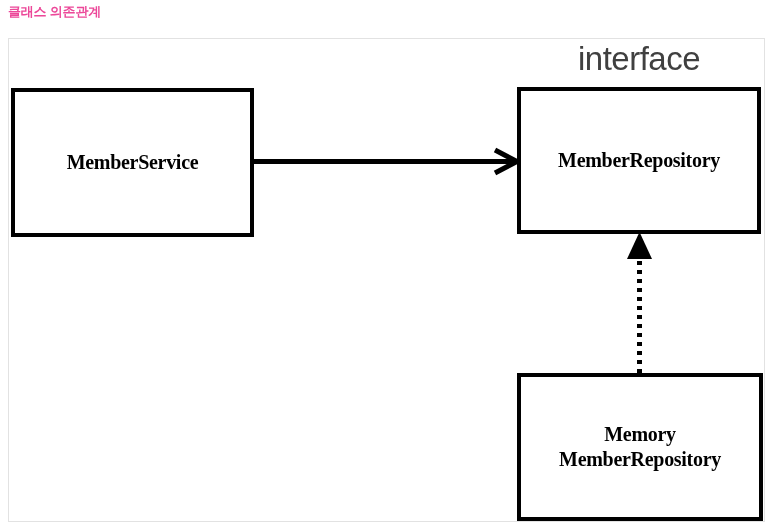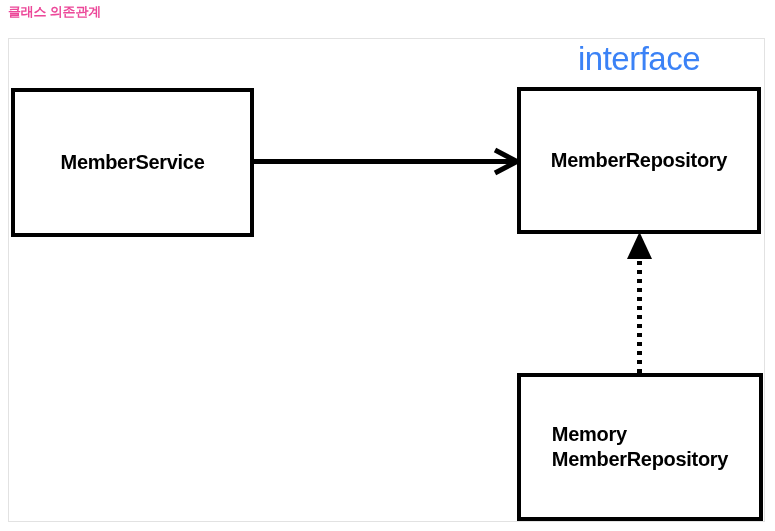--- a/index.html
+++ b/index.html
@@ -42,25 +42,27 @@
 
   
   .class-box {
     position: absolute;
     box-sizing: border-box;
     border: 4px solid #000000;
     background: #ffffff;
     display: flex;
     align-items: center;
     justify-content: center;
+    text-align: center;
     font-weight: bold;
     font-size: 20px;
     line-height: 1.25;
     letter-spacing: -0.3px;
     z-index: 3;
+    font-family: Liberation Serif, serif;
   }
 
   #box-member-service {
     left: 11px;
     top: 88px;
     width: 243px;
     height: 149px;
   }
 
   #box-member-repository {
@@ -86,21 +88,21 @@
   #interface-label {
     position: absolute;
     left: 517px;
     top: 42px;
     width: 244px;
     text-align: center;
     font-size: 33px;
     font-weight: normal;
     line-height: 1;
     letter-spacing: -0.5px;
-    color: #3b82f6;
+    color: #404040;
     z-index: 2;
   }
 
   
   #connectors {
     position: absolute;
     left: 0;
     top: 0;
     width: 775px;
     height: 531px;

